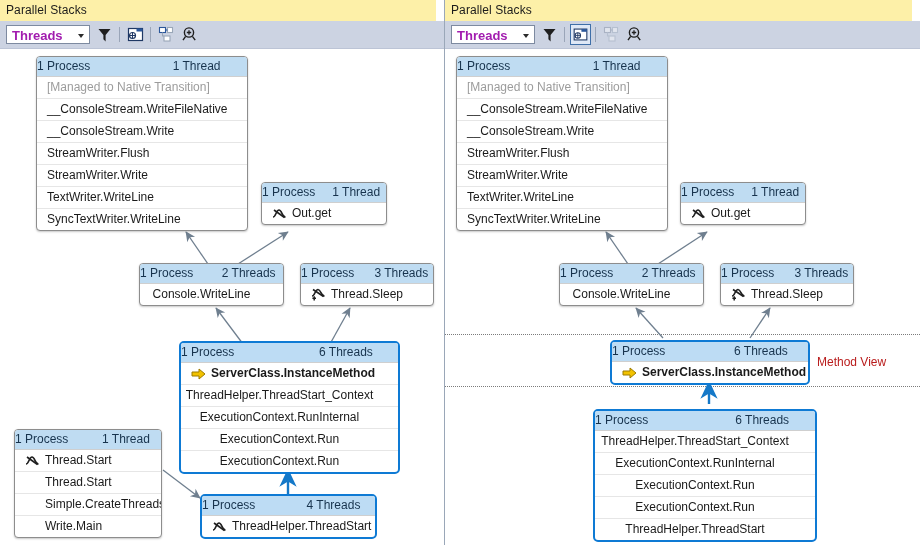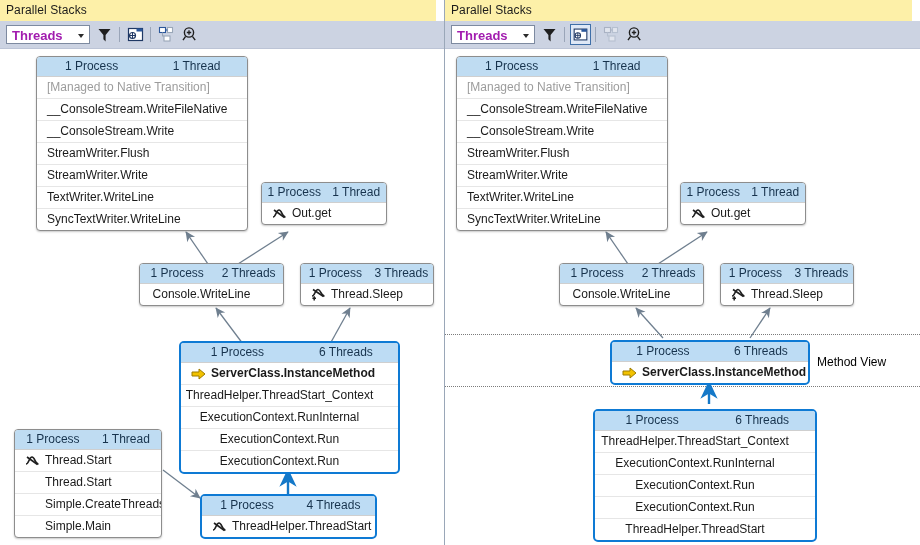--- a/index.html
+++ b/index.html
@@ -64,42 +64,42 @@
     box-shadow:none;
   }
   .hdr{
     position:relative;height:19px;line-height:19px;
     background:#bfdcf2;
     border-bottom:1px solid #cfcfcf;
     border-radius:3px 3px 0 0;
     font-size:12px;color:#17334d;
   }
   .box.sel .hdr{background:#bddcf4;border-radius:2px 2px 0 0;}
-  .hdr .pr{position:absolute;left:0;width:52%;text-align:center;}
+  .hdr .pr{position:absolute;left:0;width:52%;}
   .hdr .th{position:absolute;right:0;width:48%;text-align:center;}
 
   .rows{position:relative;}
   .row{
     position:relative;height:21px;line-height:21px;
     border-bottom:1px solid #e6e6e6;
     font-size:12px;color:#1a1a1a;
     padding-left:10px;white-space:nowrap;overflow:hidden;
   }
   .row:last-child{border-bottom:none;}
   .row.dim{color:#9c9c9c;}
   .row.bold{font-weight:bold;}
   .row.center{text-align:center;padding-left:0;padding-right:20px;}
   .row.ind{padding-left:30px;}
   .row .gl{
     position:absolute;left:7px;top:0;height:21px;width:20px;
     display:flex;align-items:center;justify-content:center;
   }
 
   .mview{
-    position:absolute;font-size:12px;color:#000000;white-space:nowrap;
+    position:absolute;font-size:12px;color:#b91c1c;white-space:nowrap;
   }
   .dotline{
     position:absolute;height:0;border-top:1px dotted #7b7b7b;
   }
 </style>
 </head>
 <body>
 
 <div class="app">
 
@@ -278,21 +278,21 @@
           <span class="gl">
             <svg width="15" height="11" viewBox="0 0 15 11">
               <path d="M1 9 C4 9 4 2 7 2 C10 2 10 9 13.5 9" stroke="#1f1f1f" stroke-width="1.6" fill="none"></path>
               <path d="M2 2 L12.5 9.5" stroke="#1f1f1f" stroke-width="1.6"></path>
             </svg>
           </span>
           <span>Thread.Start</span>
         </div>
         <div class="row ind">Thread.Start</div>
         <div class="row ind">Simple.CreateThreads</div>
-        <div class="row ind">Simple.Main</div>
+        <div class="row ind">Write.Main</div>
       </div>
     </div>
 
     <div class="box sel" style="left:200px;top:494px;width:177px;">
       <div class="hdr">
         <span class="pr">1 Process</span>
         <span class="th">4 Threads</span>
       </div>
       <div class="rows">
         <div class="row ind">

